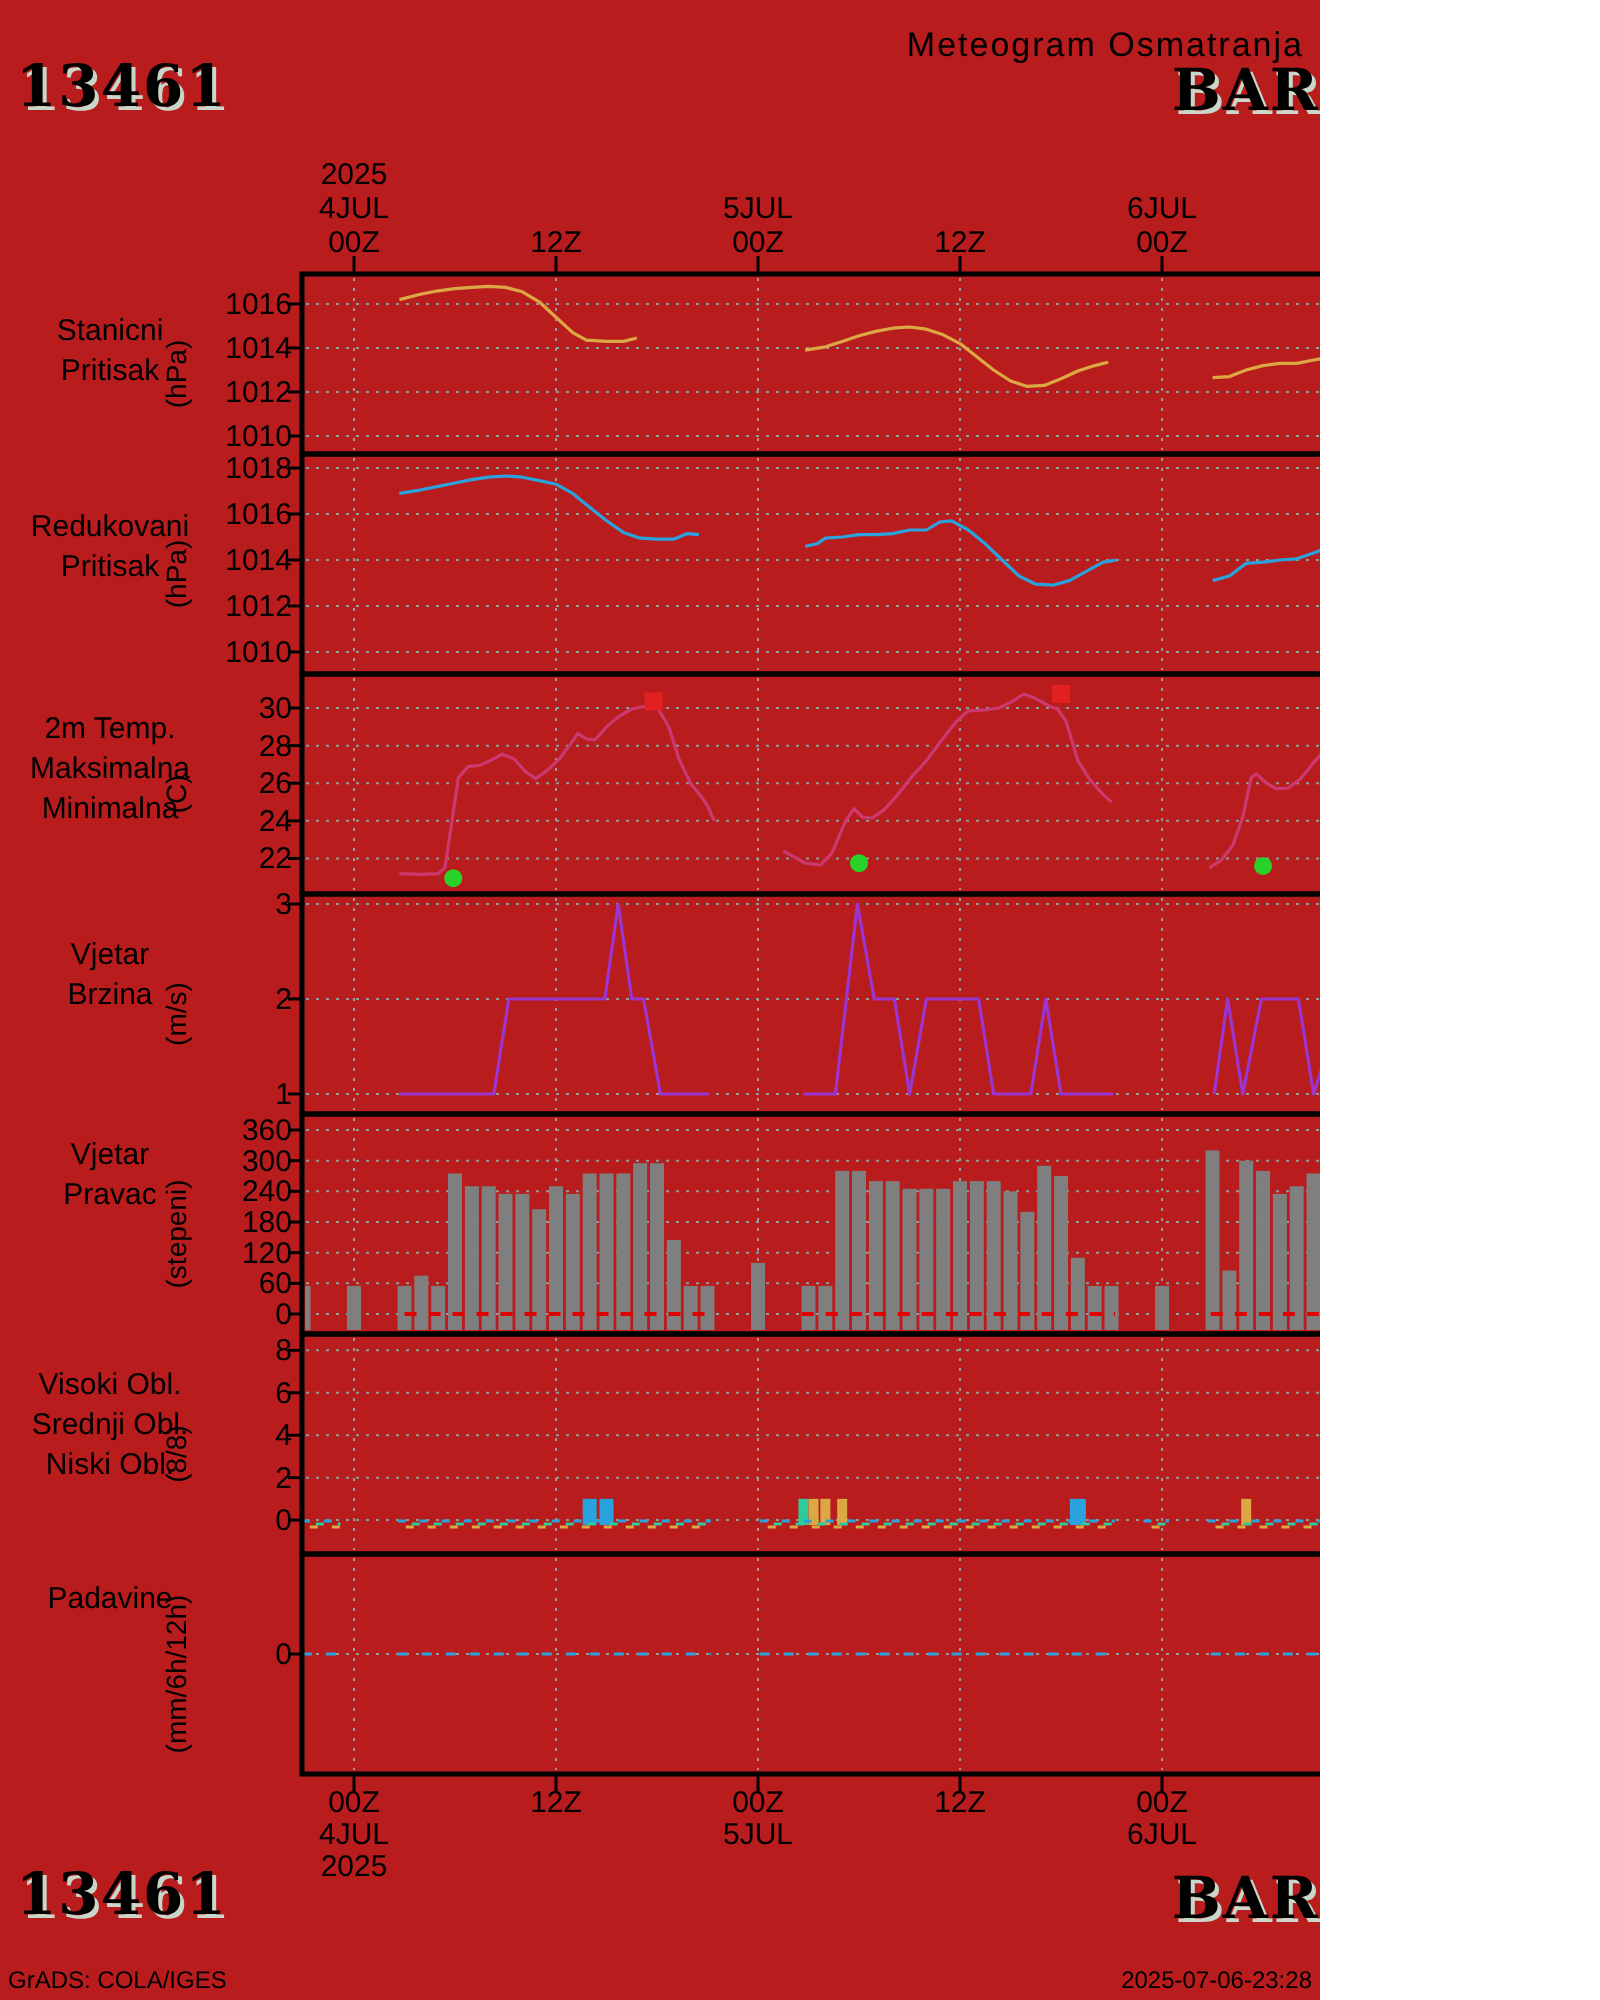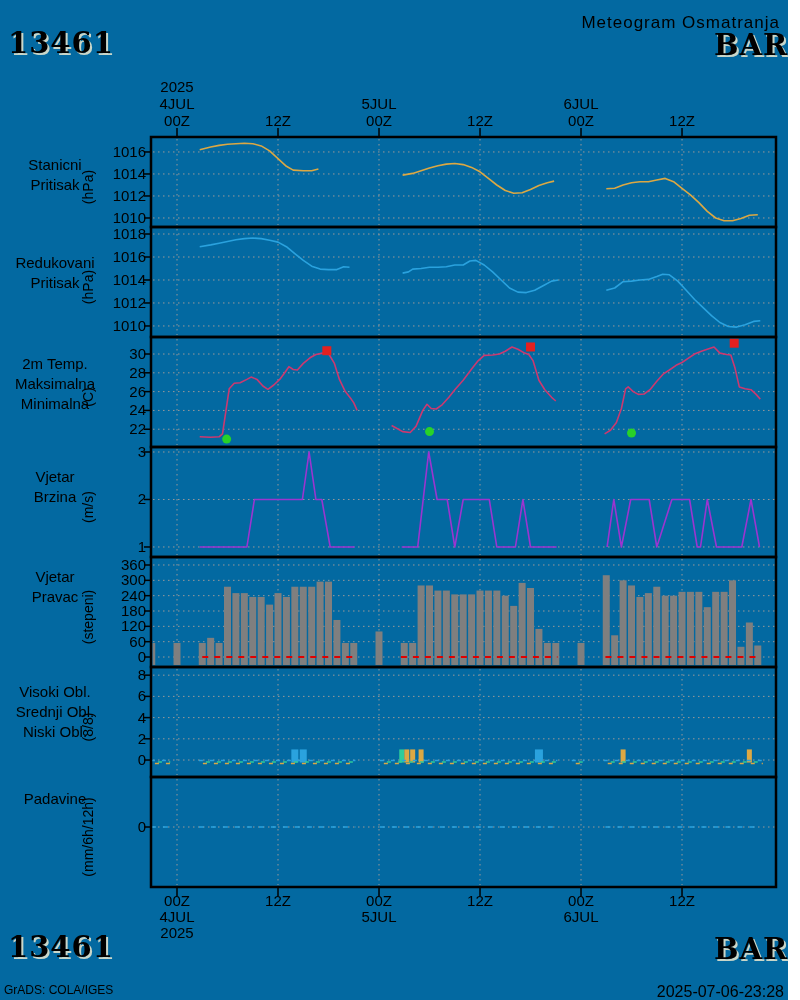--- a/index.html
+++ b/index.html
@@ -1,23 +1,23 @@
 <!DOCTYPE html>
 <html><head>
 <meta charset="utf-8">
 <style>
   html,body{margin:0;padding:0;background:#fff;}
-  #page{position:relative;width:788px;height:1000px;background:#0369a1;overflow:hidden;
+  #page{position:relative;width:660px;height:1000px;background:#b91c1c;overflow:hidden;
         font-family:"Liberation Sans",sans-serif;color:#000;}
   .big{position:absolute;font-family:"DejaVu Serif",serif;font-weight:bold;font-size:29px;
        letter-spacing:1px;text-shadow:2px 2px 0 #c9d6c9;white-space:nowrap;}
   .center-line{left:0;right:0;text-align:right;}
   #app-title{position:absolute;top:13px;right:8px;font-size:17px;letter-spacing:1px;white-space:nowrap;text-align:right;}
   #footer-left{position:absolute;left:4px;top:983px;font-size:12px;white-space:nowrap;}
-  #footer-right{position:absolute;right:4px;top:983px;font-size:16px;white-space:nowrap;}
+  #footer-right{position:absolute;right:4px;top:983px;font-size:12px;white-space:nowrap;}
   svg text{font-family:"Liberation Sans",sans-serif;fill:#000;}
   #chart{position:absolute;left:0;top:0;}
 </style>
 </head>
 <body>
 
 <div id="page">
   <div class="big" id="station-id-top" style="left:8px;top:26px;">13461</div>
   <div class="big center-line" style="top:28px;">BAR</div>
   <div id="app-title">Meteogram Osmatranja</div>

